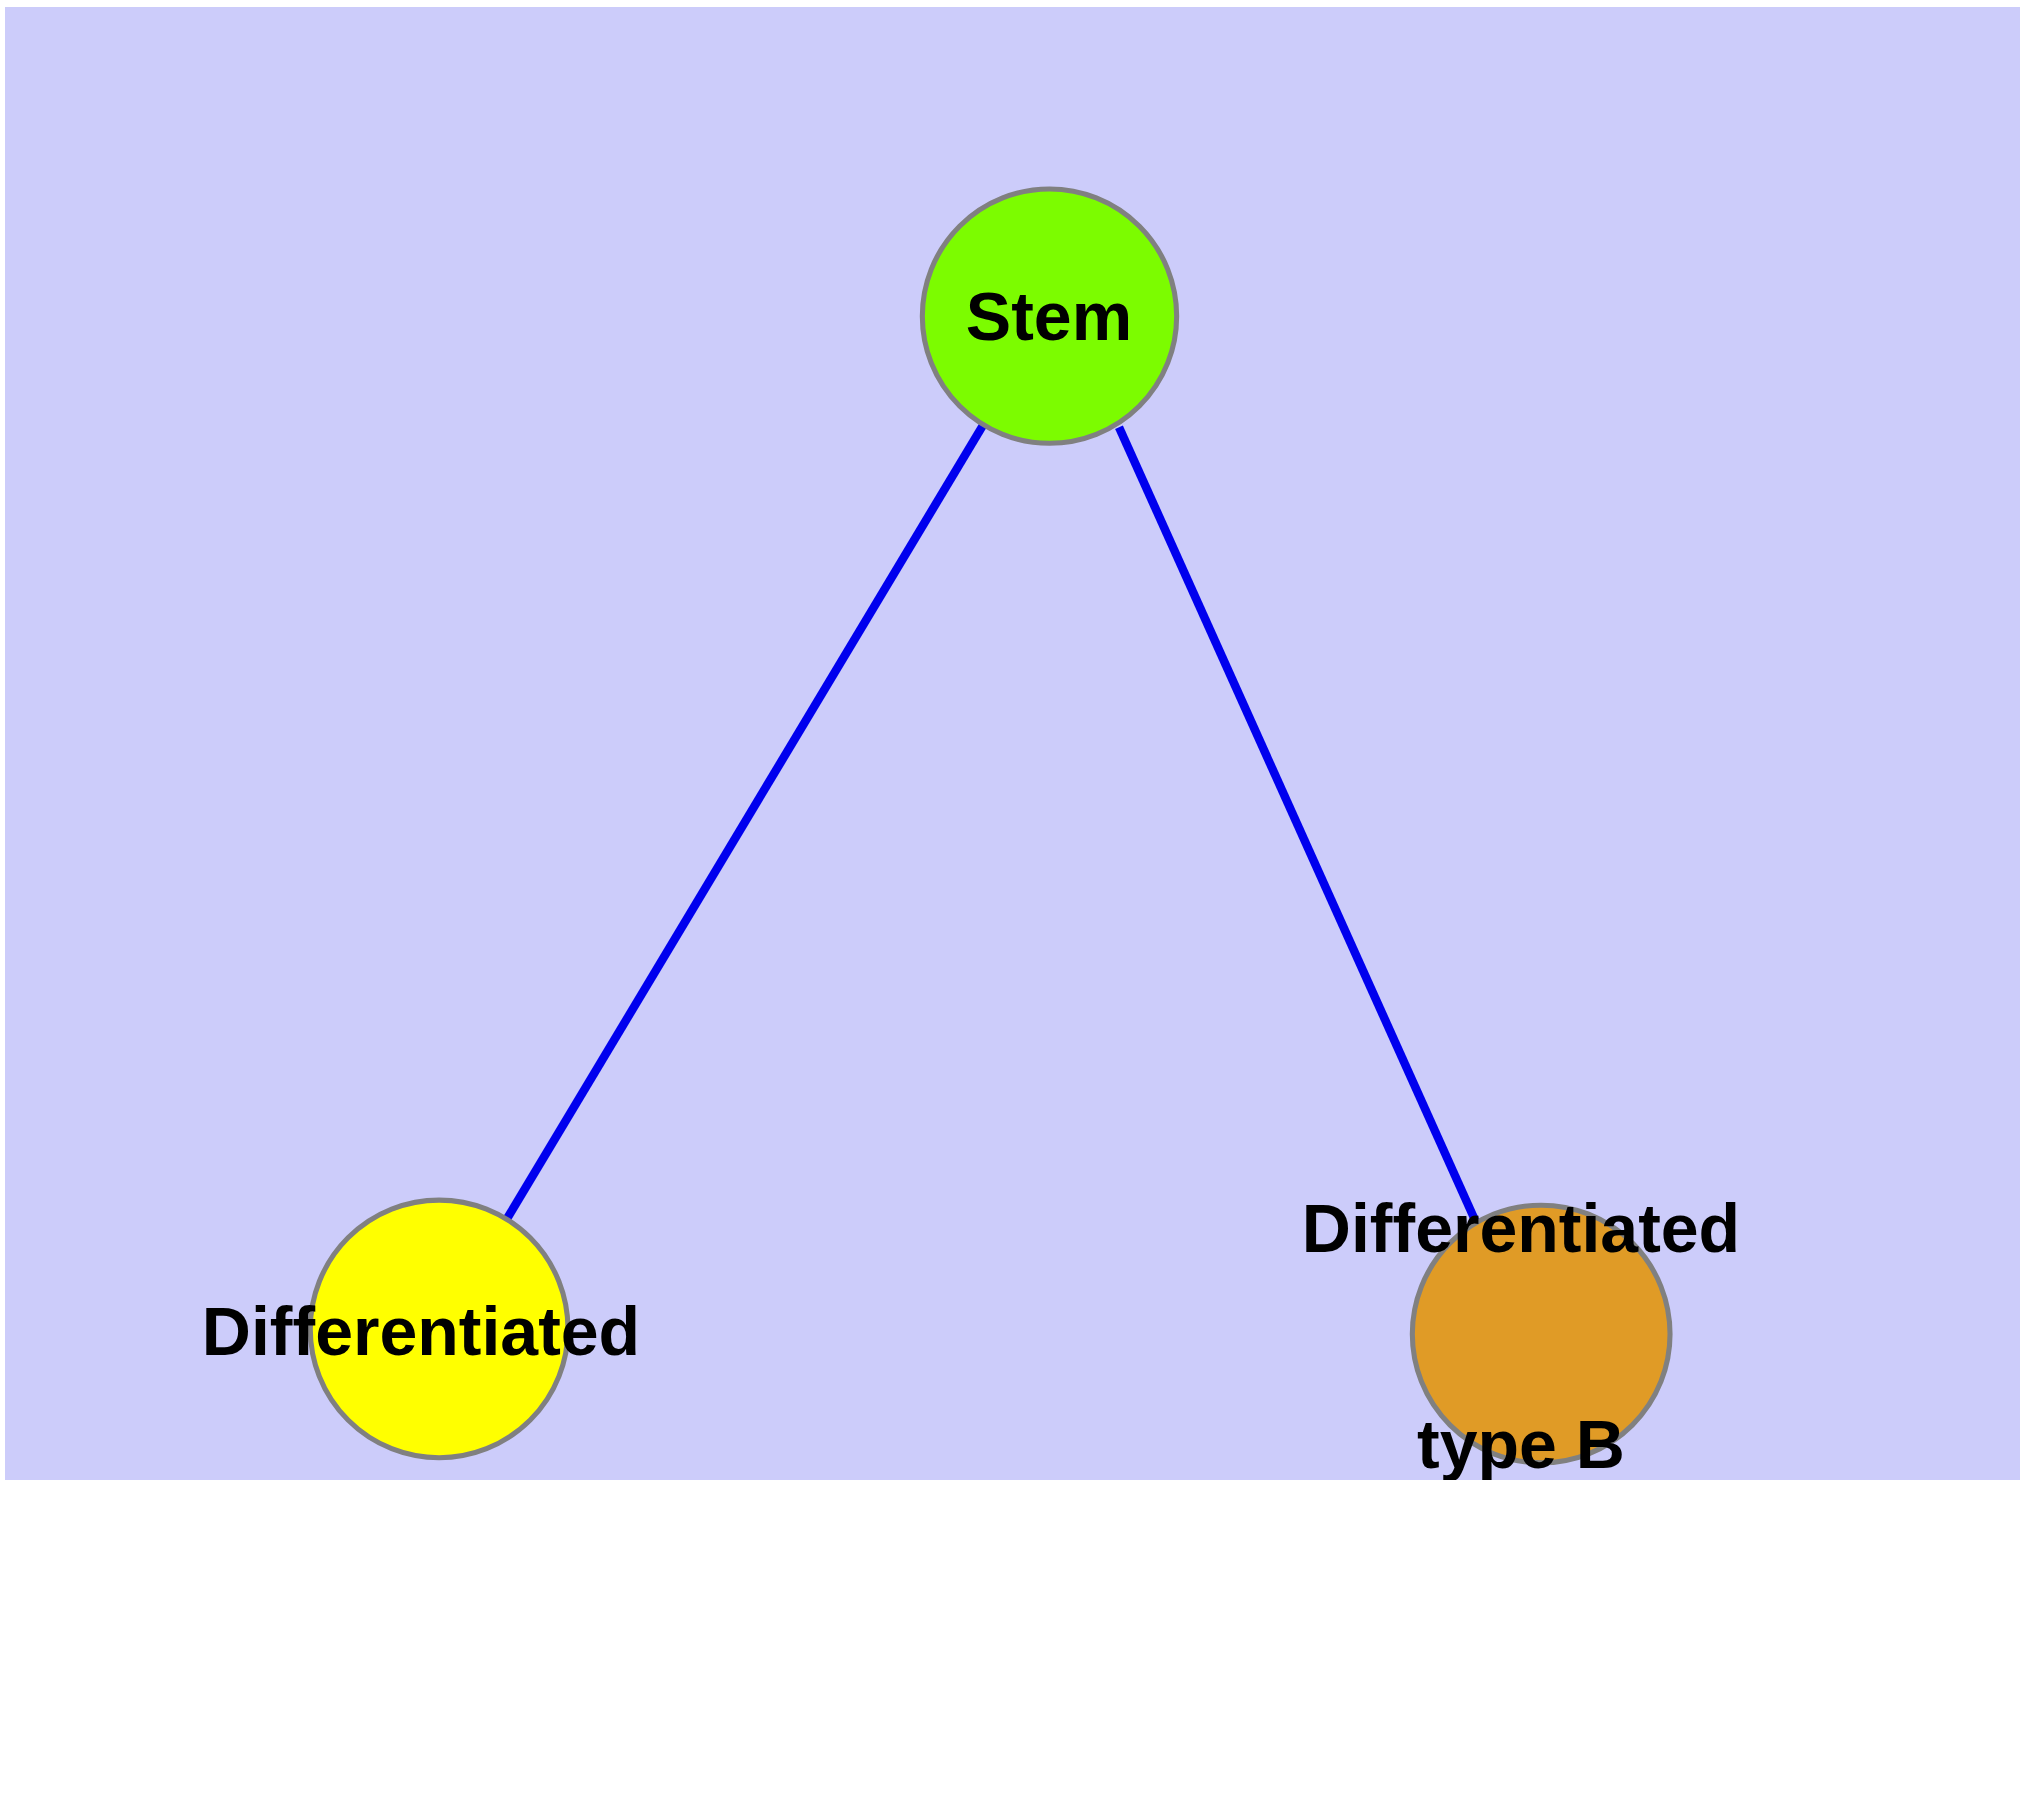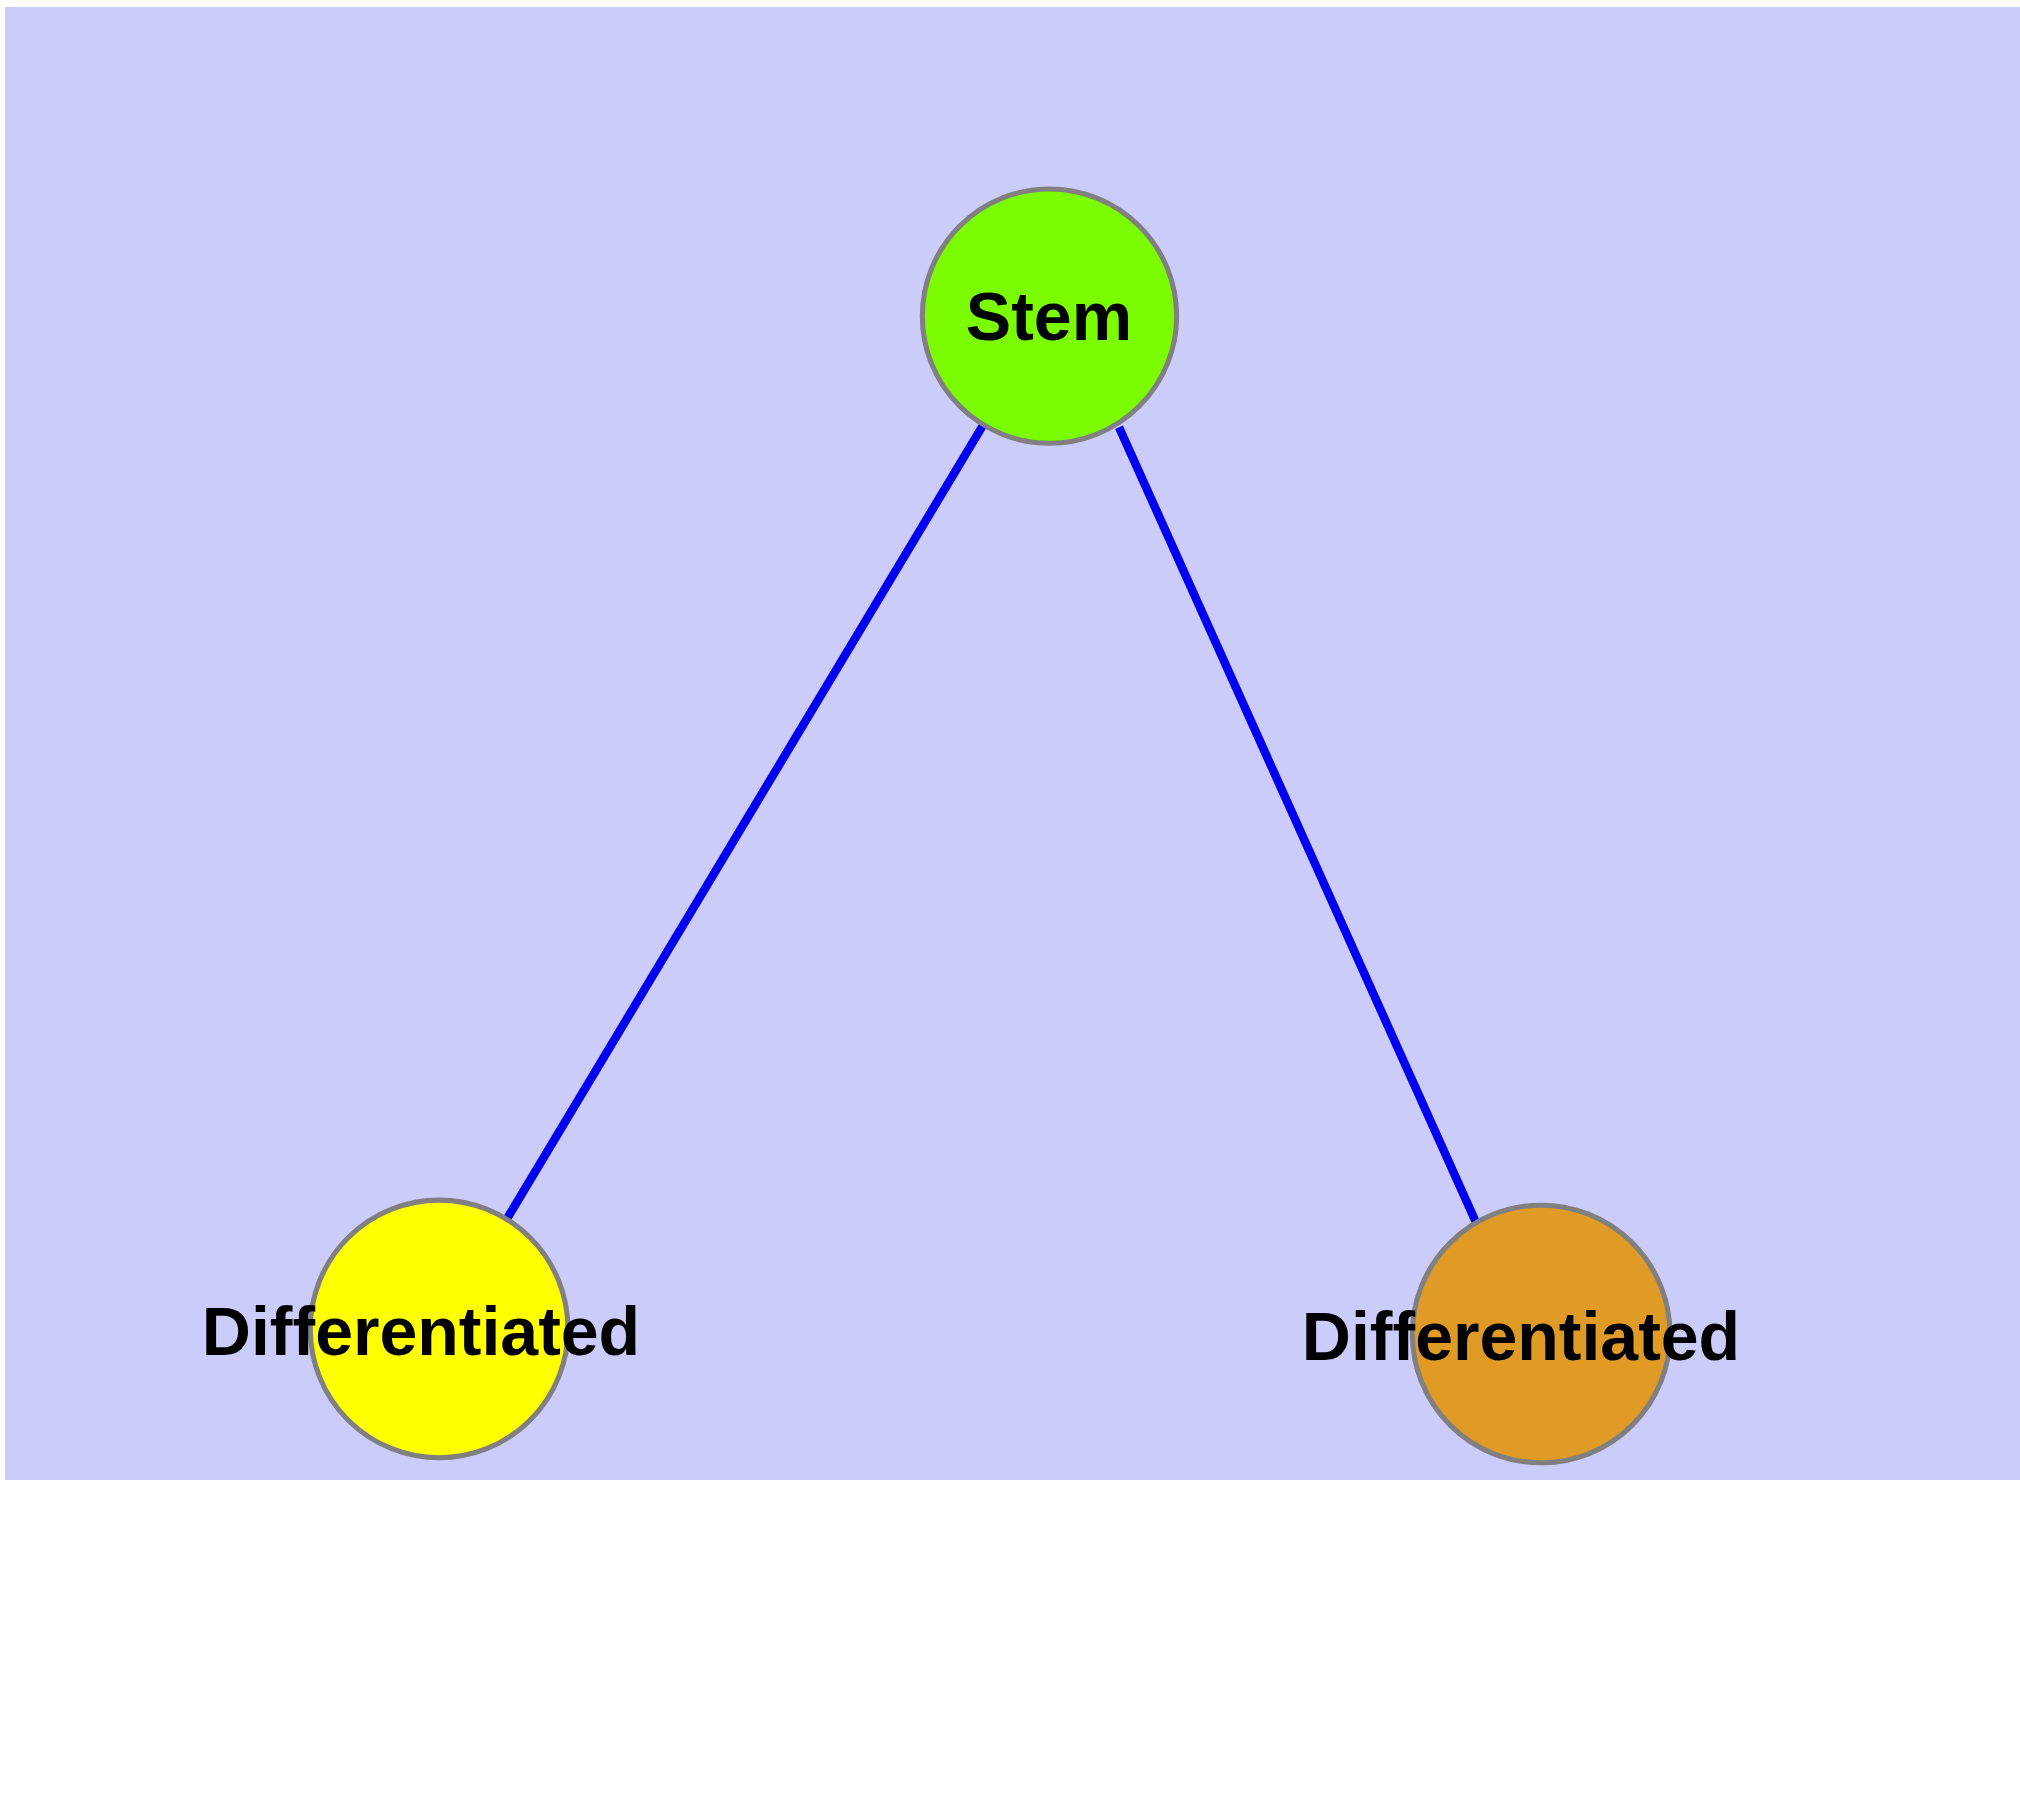--- a/index.html
+++ b/index.html
@@ -69,16 +69,17 @@
   </svg>
 
   <div class="node-label label-stem" style="left:1049px; top:316px;">Stem</div>
 
   <div class="node-label label-diffA" style="left:421px; top:1331px;">
     <div>Differentiated</div>
   </div>
 
   <div class="node-label label-diffB" style="left:1521px; top:1336px;">
     <div>Differentiated</div>
+    <div>type B</div>
   </div>
 
 </div>
 
 
 </body></html>

